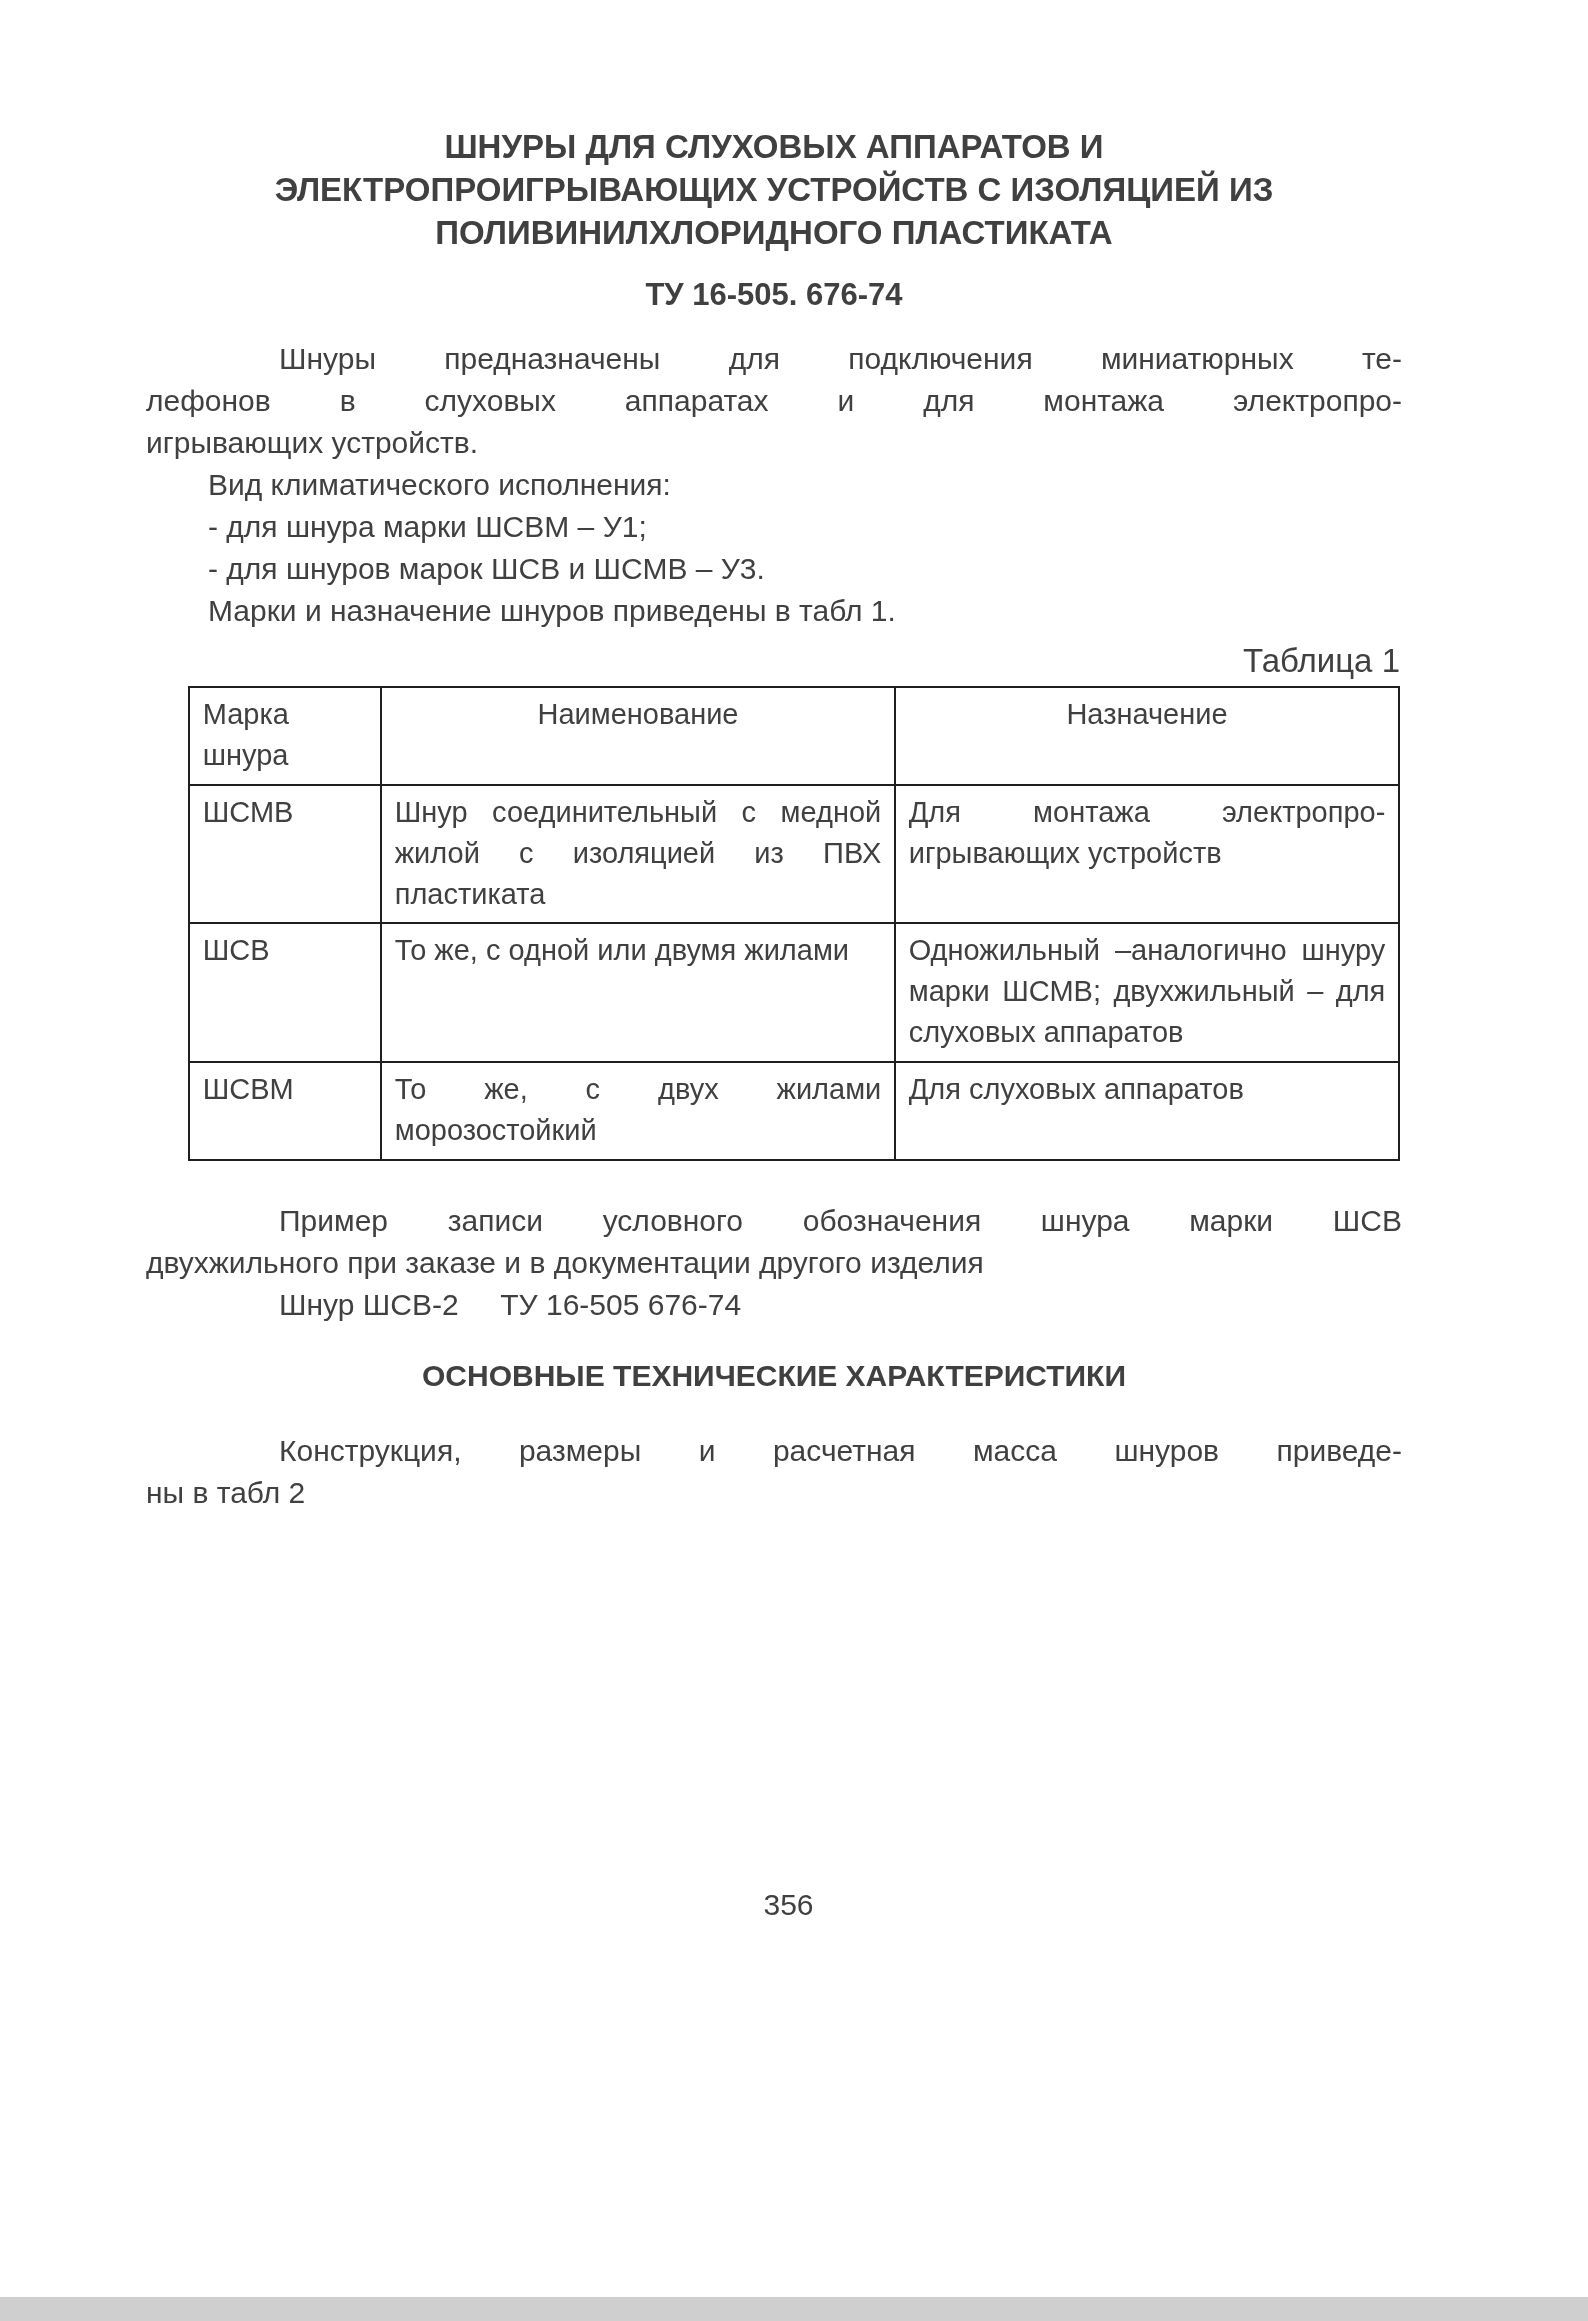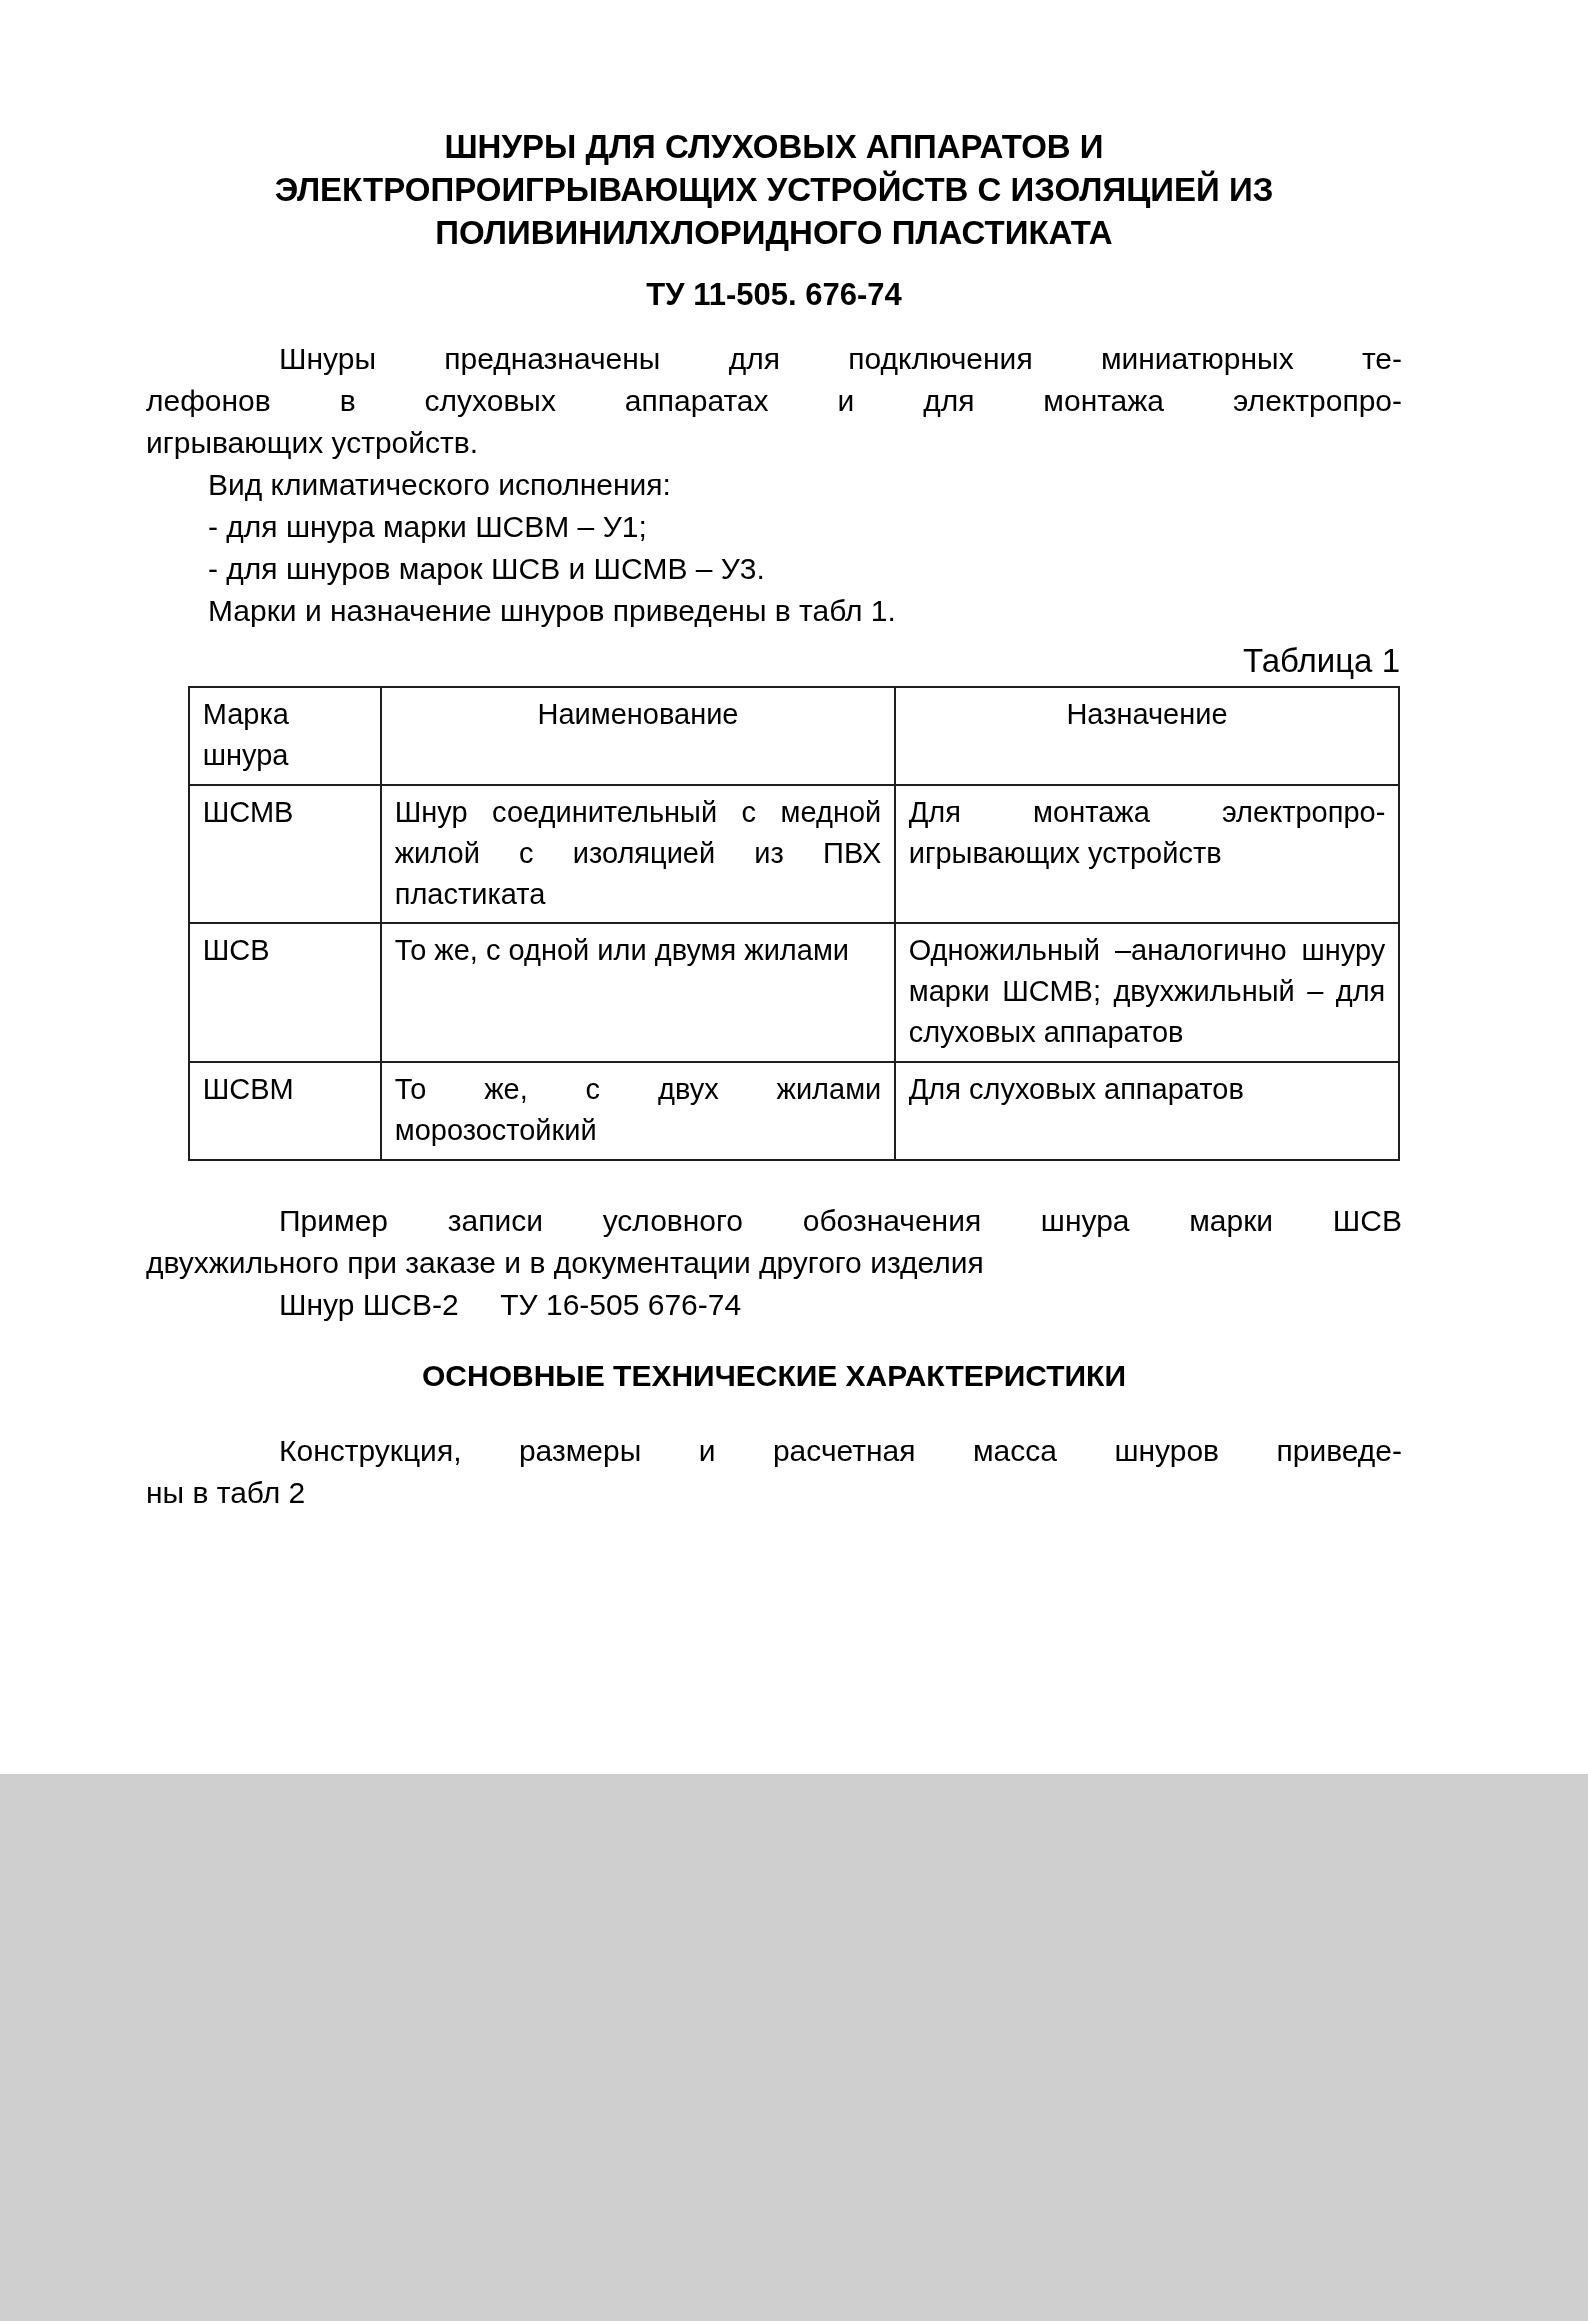--- a/index.html
+++ b/index.html
@@ -1,24 +1,24 @@
 <!DOCTYPE html>
 <html><head>
 <meta charset="utf-8">
 <style>
   html, body { margin: 0; padding: 0; }
   body { background: #cfcfcf; }
 
   .page {
     position: relative;
     width: 1589px;
-    height: 1774px;
+    height: 2297px;
     margin: 0 auto;
     background: #ffffff;
-    color: #000000;
+    color: #404040;
     font-family: "Liberation Sans", "DejaVu Sans", sans-serif;
     overflow: hidden;
   }
 
   .content { padding: 125px 187px 0 146px; }
 
   .title {
     font-size: 33px;
     font-weight: 700;
     line-height: 43px;
@@ -105,21 +105,21 @@
 
 <div class="page">
   <div class="content">
 
     <div class="title">
       <div>ШНУРЫ ДЛЯ СЛУХОВЫХ АППАРАТОВ И</div>
       <div>ЭЛЕКТРОПРОИГРЫВАЮЩИХ УСТРОЙСТВ С ИЗОЛЯЦИЕЙ ИЗ</div>
       <div>ПОЛИВИНИЛХЛОРИДНОГО ПЛАСТИКАТА</div>
     </div>
 
-    <div class="spec-number">ТУ 11-505. 676-74</div>
+    <div class="spec-number">ТУ 16-505. 676-74</div>
 
     <div class="body-text">
       <div class="jline indent">Шнуры предназначены для подключения миниатюрных те-</div>
       <div class="jline">лефонов в слуховых аппаратах и для монтажа электропро-</div>
       <div>игрывающих устройств.</div>
       <div class="hang">Вид климатического исполнения:</div>
       <div class="hang">- для шнура марки ШСВМ – У1;</div>
       <div class="hang">- для шнуров марок ШСВ и ШСМВ – У3.</div>
       <div class="hang">Марки и назначение шнуров приведены в табл 1.</div>
     </div>

